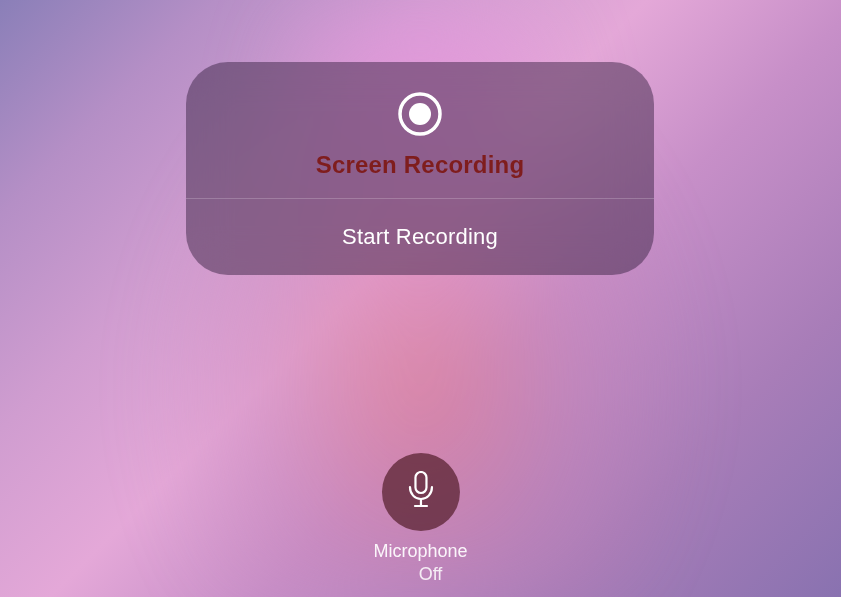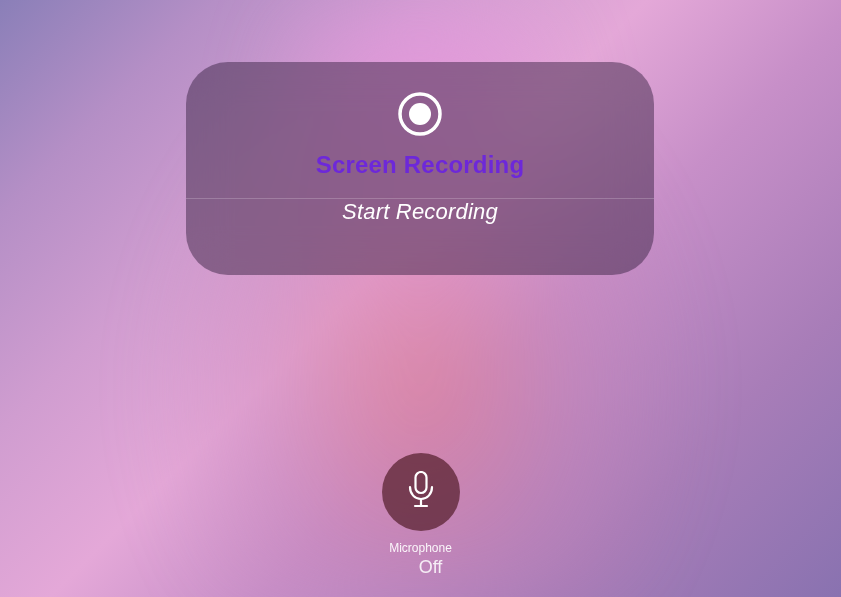--- a/index.html
+++ b/index.html
@@ -66,26 +66,26 @@
     
     .panel-divider {
       height: 1px;
       background: rgba(255, 255, 255, 0.2);
       width: 100%;
     }
     
     .panel-bottom {
       flex: 1;
       display: flex;
+      align-items: center;
       justify-content: center;
-      font-style: italic;
     }
     
     .title-text {
-      color: #6d28d9;
+      color: #7f1d1d;
       font-size: 24px;
       font-weight: 600;
       letter-spacing: 0.2px;
     }
     
     .start-text {
       color: #ffffff;
       font-size: 22px;
       font-weight: 400;
       letter-spacing: 0.2px;
@@ -115,21 +115,21 @@
     
     .mic-labels {
       display: flex;
       flex-direction: column;
       align-items: center;
       gap: 2px;
     }
     
     .mic-label {
       color: rgba(255, 255, 255, 0.92);
-      font-size: 12px;
+      font-size: 18px;
       font-weight: 400;
     }
     
     .mic-status {
       color: rgba(255, 255, 255, 0.85);
       font-size: 18px;
       font-weight: 400;
       margin-left: 20px;
     }
   </style>

